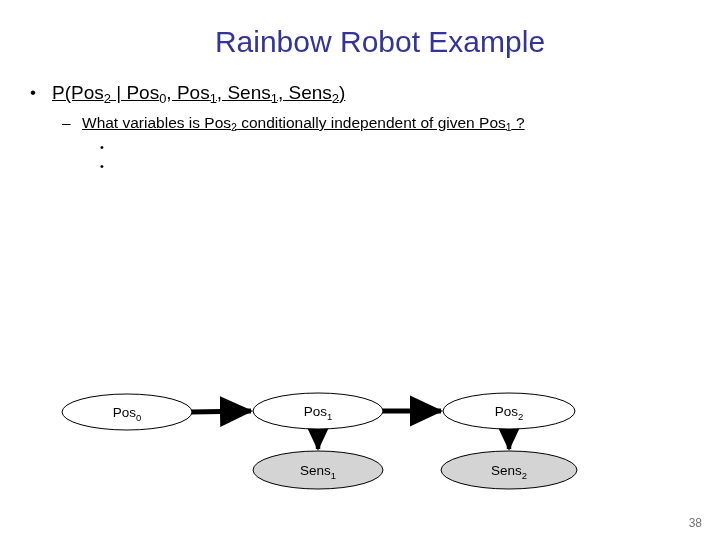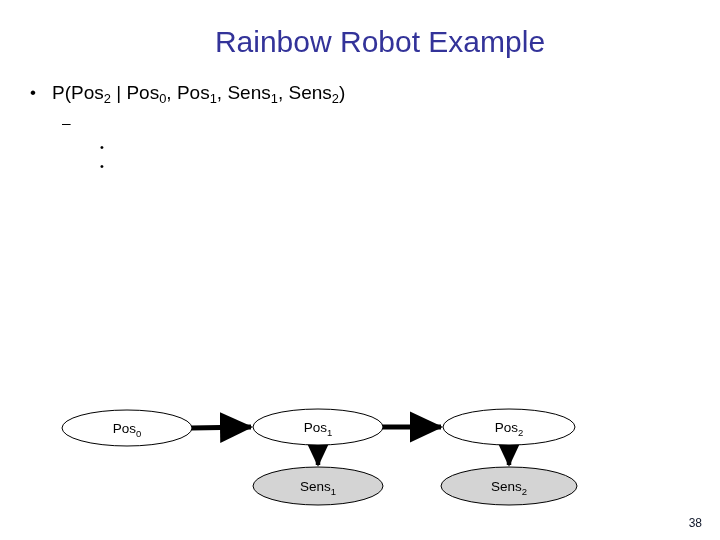--- a/index.html
+++ b/index.html
@@ -56,20 +56,21 @@
   }
 
   .bullet .marker {
     flex: 0 0 auto;
     text-align: left;
     color: #000000;
   }
   .bullet .btext {
     flex: 0 1 auto;
     white-space: nowrap;
+    text-decoration: underline;
   }
 
   
   .lvl1 {
     padding-left: 30px;
     font-size: 19px;
     line-height: 26px;
     margin-bottom: 6px;
   }
   .lvl1 .marker { width: 22px; font-size: 17px; line-height: 26px; }
@@ -97,21 +98,21 @@
     line-height: 0;
     vertical-align: baseline;
     position: relative;
     top: 0.30em;
   }
 
   
   #diagram {
     position: absolute;
     left: 0;
-    top: 390px;
+    top: 374px;
     width: 580px;
     height: 130px;
   }
   #diagram svg { display: block; }
 
   .node-label {
     font-family: "Liberation Sans", sans-serif;
     font-size: 13.5px;
     fill: #000000;
   }
@@ -119,39 +120,40 @@
     font-size: 9.5px;
   }
 
   
   .page-number {
     position: absolute;
     right: 18px;
     bottom: 10px;
     font-size: 12px;
     line-height: 14px;
-    color: #0f172a;
+    color: #737373;
   }
 </style>
 </head>
 <body>
 
 <div id="slide">
 
   <div class="slide-title">Rainbow Robot Example</div>
 
   <div class="body-block">
 
     <div class="bullet lvl1">
       <span class="marker">•</span>
       <span class="btext">P(Pos<sub>2</sub> | Pos<sub>0</sub>, Pos<sub>1</sub>, Sens<sub>1</sub>, Sens<sub>2</sub>)</span>
     </div>
 
     <div class="bullet lvl2">
       <span class="marker">–</span>
+      <span class="btext">What variables is Pos<sub>2</sub> conditionally independent of given Pos<sub>1</sub> ?</span>
     </div>
 
     <div class="bullet lvl3">
       <span class="marker">•</span>
     </div>
 
     <div class="bullet lvl3">
       <span class="marker">•</span>
     </div>
 

